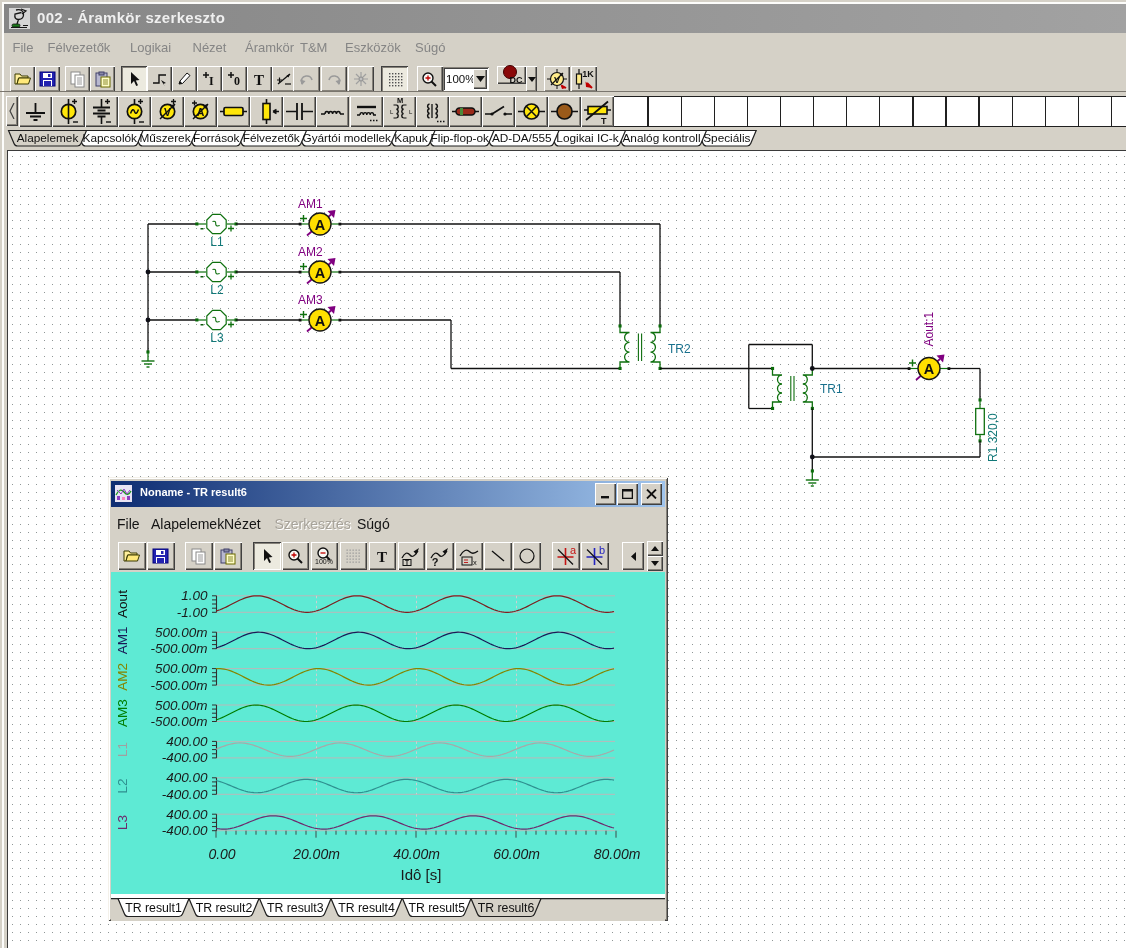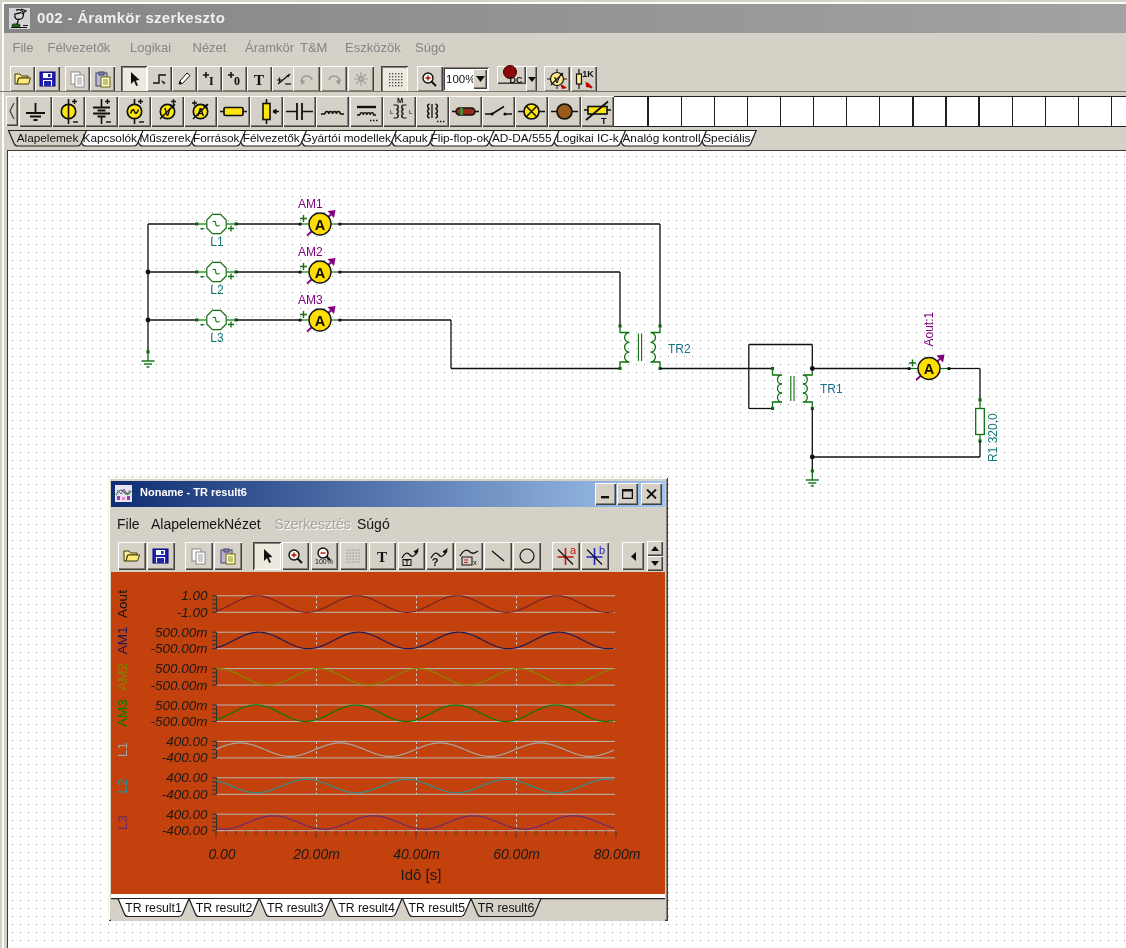--- a/index.html
+++ b/index.html
@@ -687,21 +687,21 @@
 <div class="btn" style="left:647px;top:541px;width:16px;height:15px;">
     <svg width="8" height="5" viewBox="0 0 8 5" style="">
       <path d="M4 0 L8 5 H0 Z" fill="#101010"></path>
     </svg>
   </div>
 <div class="btn" style="left:647px;top:556px;width:16px;height:15px;">
     <svg width="8" height="5" viewBox="0 0 8 5" style="">
       <path d="M0 0 H8 L4 5 Z" fill="#101010"></path>
     </svg>
   </div>
-<div class="abs" style="left:111px;top:572px;width:554px;height:322px;background:#c2410c">
+<div class="abs" style="left:111px;top:572px;width:554px;height:322px;background:#5eead4">
     <svg width="554" height="349" viewBox="111 572 554 349" style="position:absolute;left:0;top:0;font-family:'Liberation Sans',sans-serif">
       <line x1="216" y1="595.8" x2="615" y2="595.8" stroke="#b9b9b9" stroke-width="1"></line>
       <line x1="216" y1="612.3" x2="615" y2="612.3" stroke="#b9b9b9" stroke-width="1"></line>
       <line x1="316.5" y1="595.8" x2="316.5" y2="612.3" stroke="#cfcfcf" stroke-width="1" stroke-dasharray="2.5,2.5"></line>
       <line x1="416.5" y1="595.8" x2="416.5" y2="612.3" stroke="#cfcfcf" stroke-width="1" stroke-dasharray="2.5,2.5"></line>
       <line x1="516.5" y1="595.8" x2="516.5" y2="612.3" stroke="#cfcfcf" stroke-width="1" stroke-dasharray="2.5,2.5"></line>
       <line x1="216.5" y1="595.8" x2="216.5" y2="612.3" stroke="#303030" stroke-width="1.1"></line>
       <line x1="212" y1="595.8" x2="216.5" y2="595.8" stroke="#303030" stroke-width="1"></line>
       <line x1="212" y1="599.9" x2="216.5" y2="599.9" stroke="#303030" stroke-width="1"></line>
       <line x1="212" y1="604.0" x2="216.5" y2="604.0" stroke="#303030" stroke-width="1"></line>

